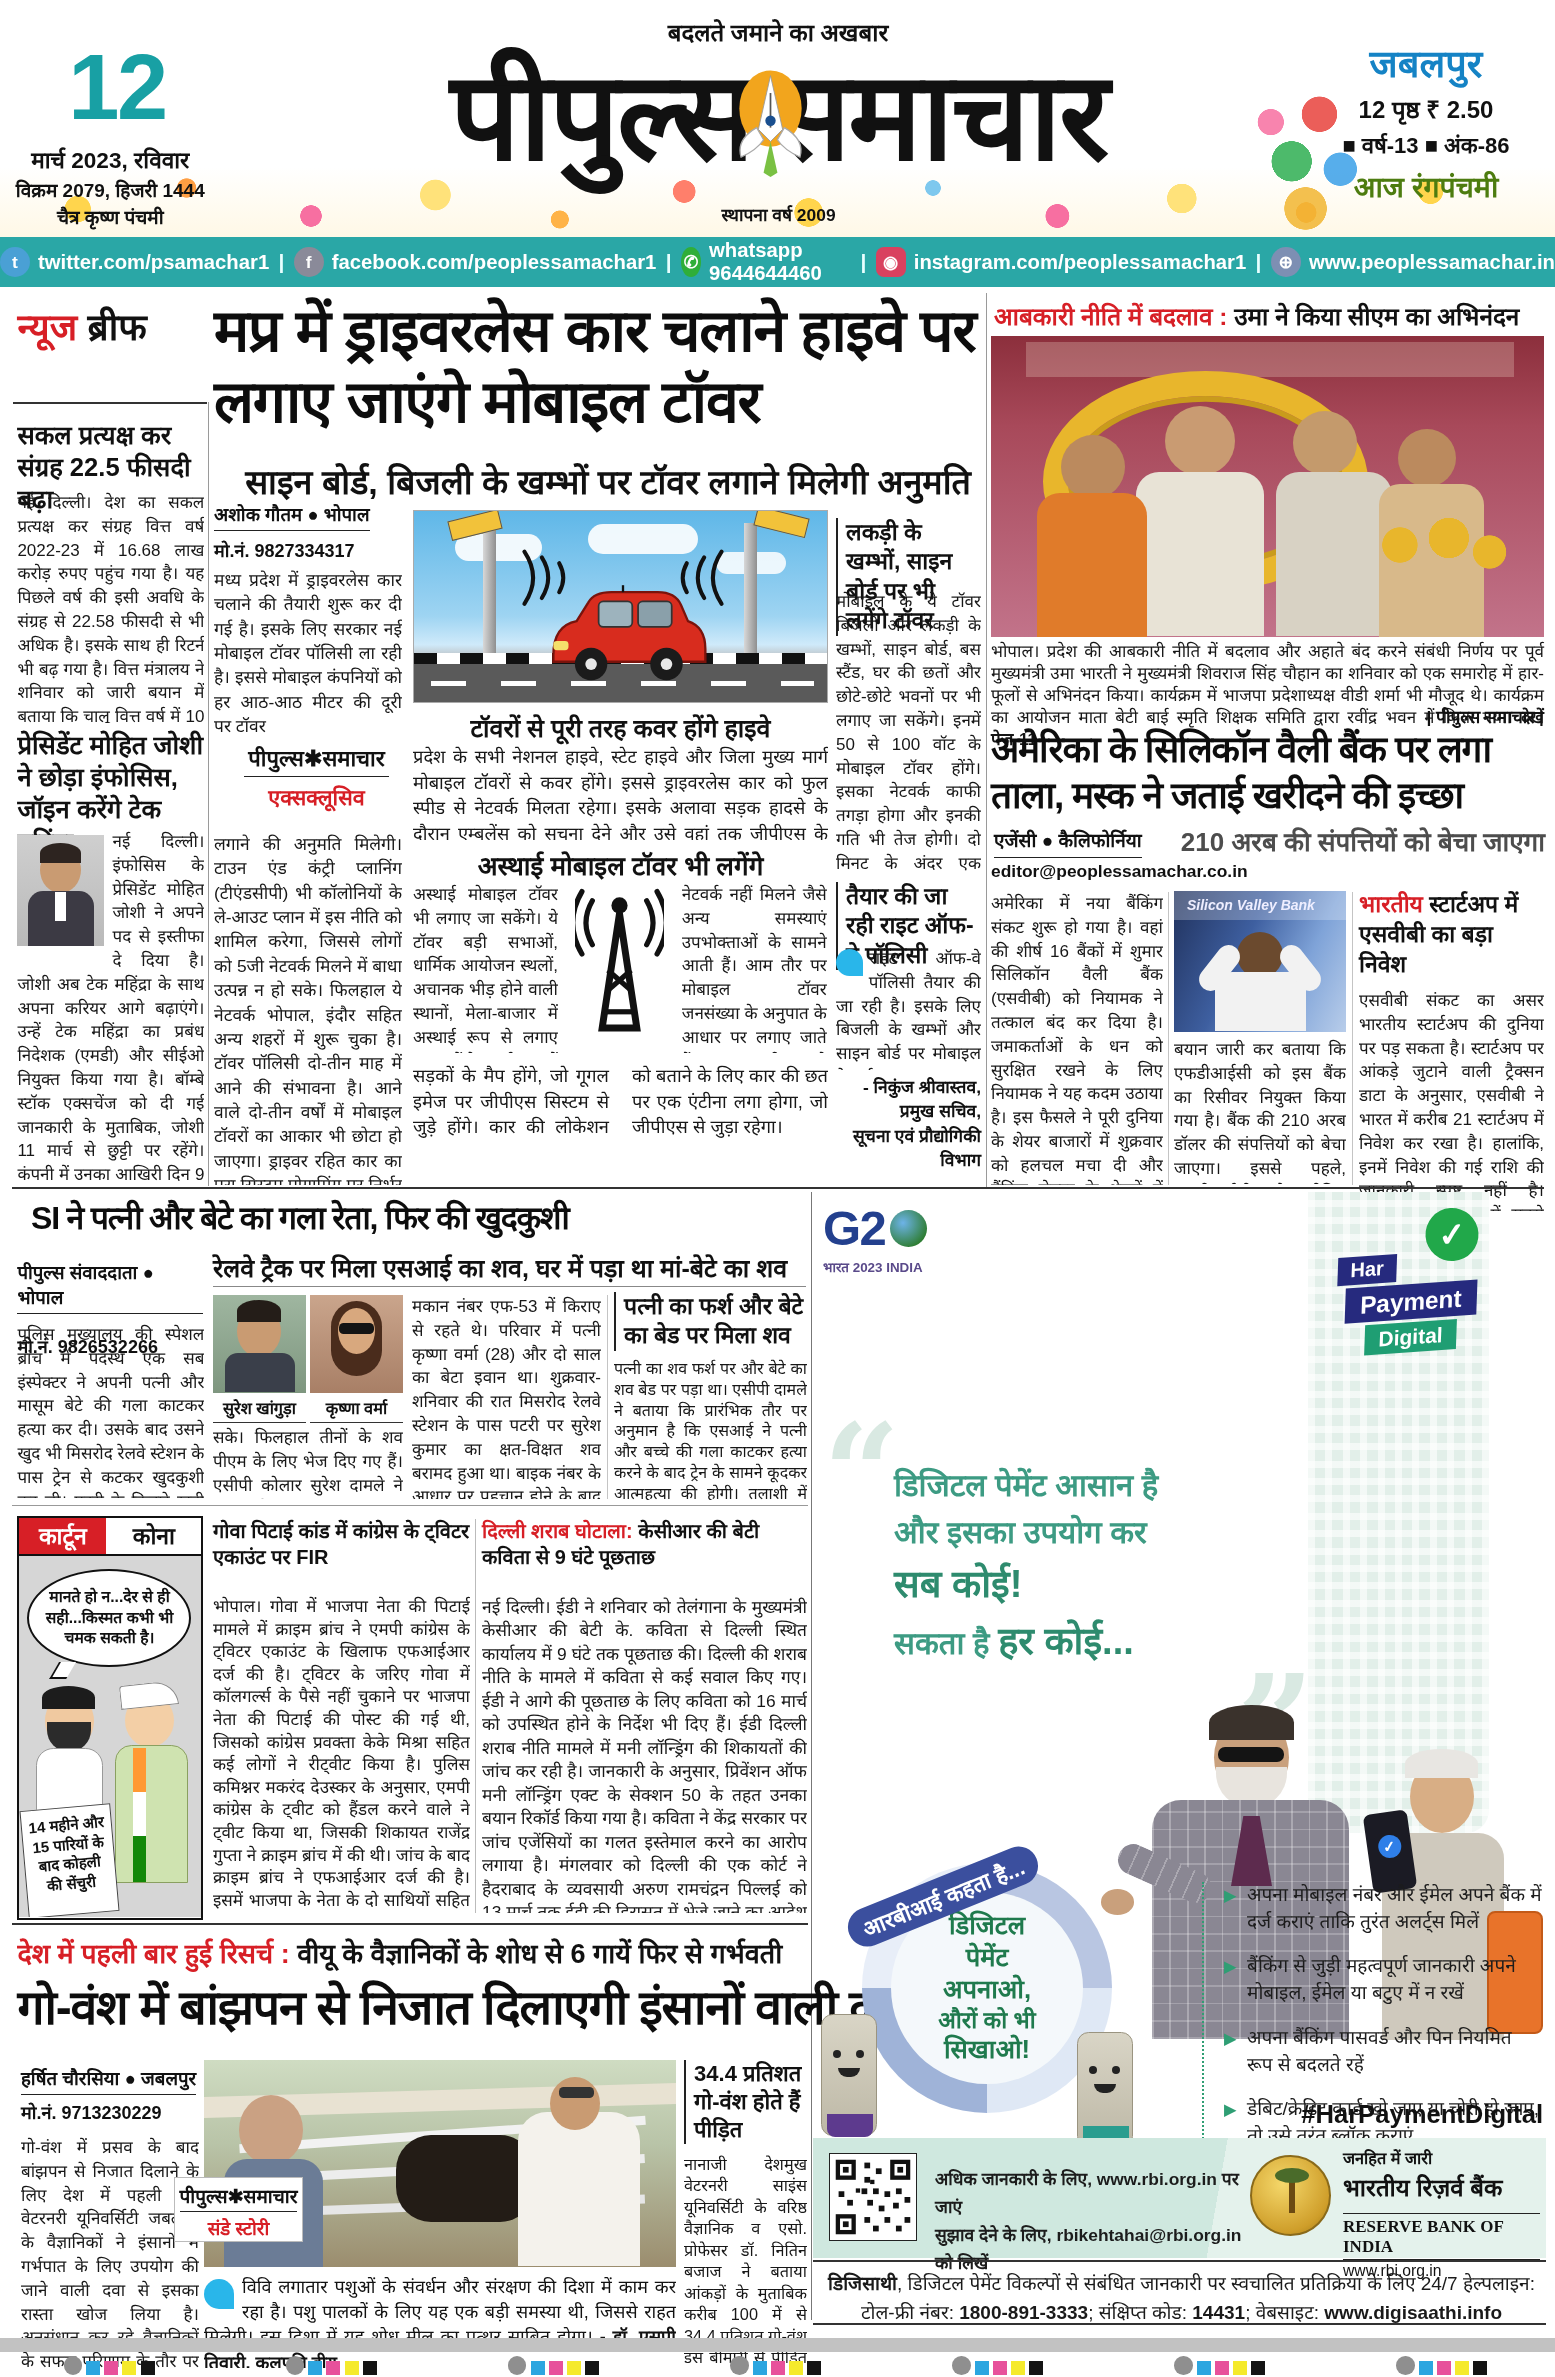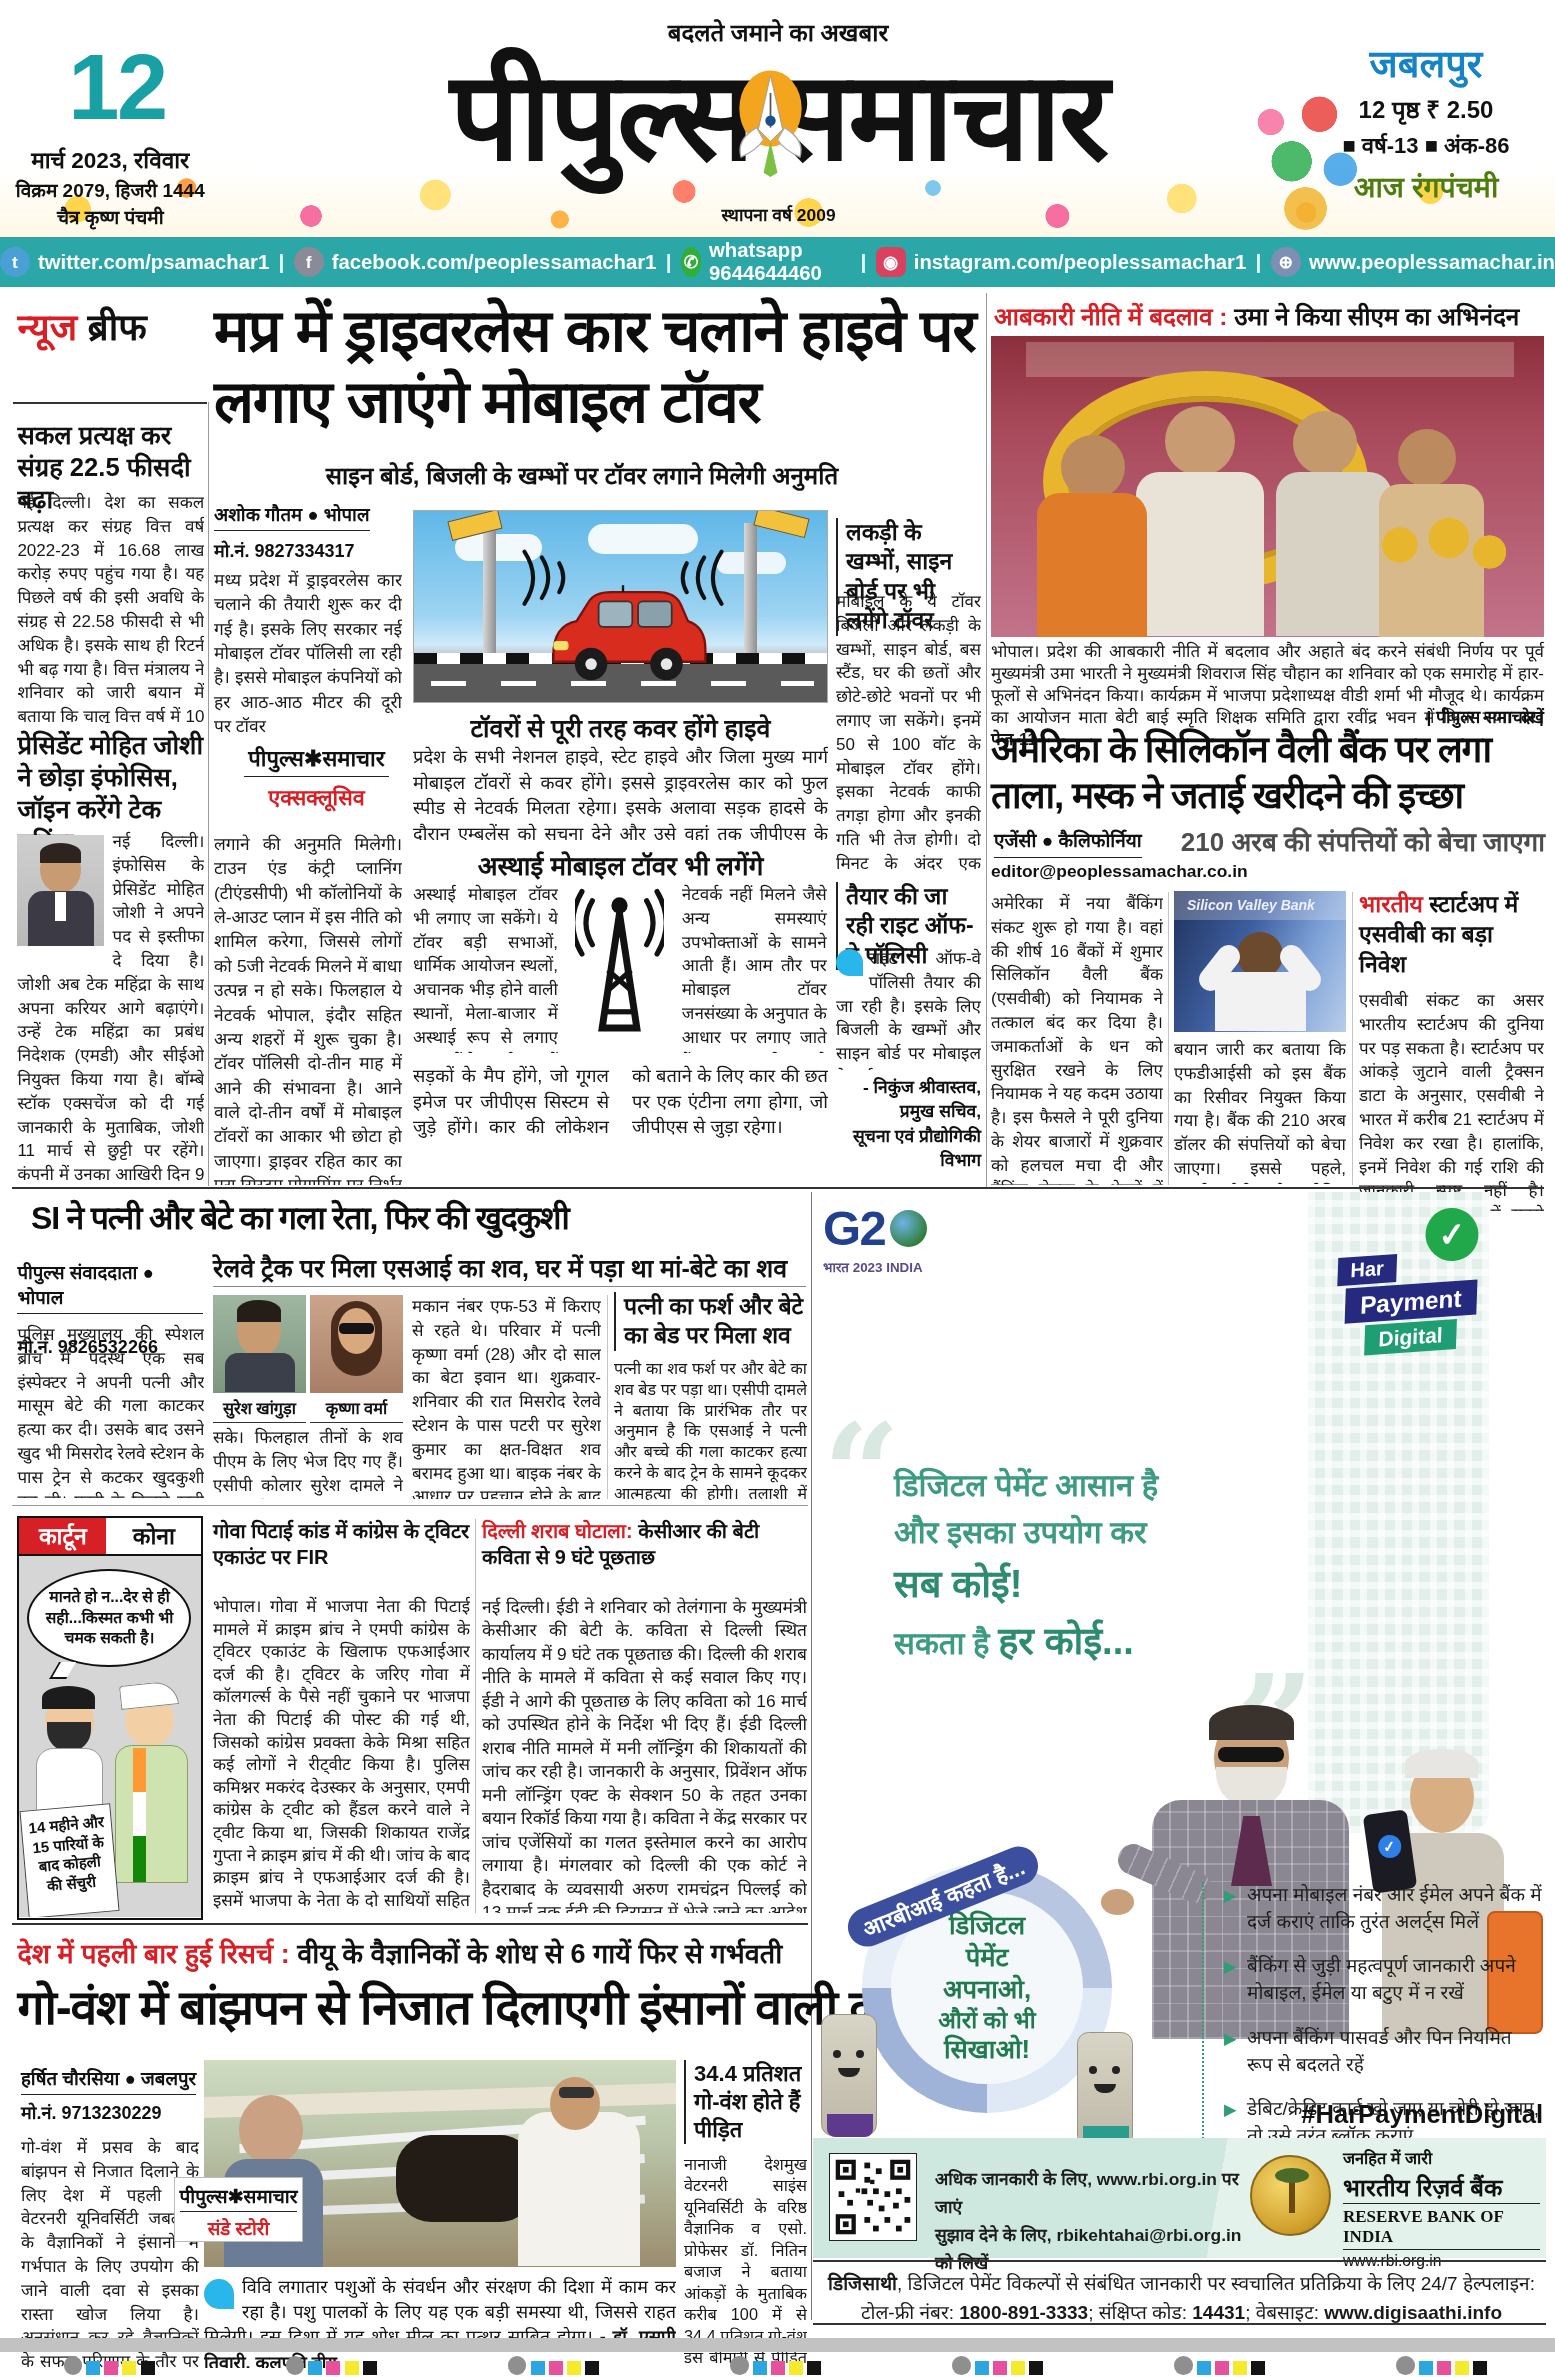--- a/index.html
+++ b/index.html
@@ -129,21 +129,21 @@
         <span style="position:absolute;left:23px;top:8.1px;width:41px;height:20px;border-radius:50% 50% 0 0;background:#2d2420"></span>
         <span style="position:absolute;left:10.5px;top:56px;width:66px;height:56px;border-radius:15px 15px 0 0;background:#3c3a44"></span>
         <span style="position:absolute;left:38px;top:57px;width:10.5px;height:29px;background:#fff"></span>
       </span>
       <span>नई दिल्ली। इंफोसिस के प्रेसिडेंट मोहित जोशी ने अपने पद से इस्तीफा दे दिया है। जोशी अब टेक महिंद्रा के साथ अपना करियर आगे बढ़ाएंगे। उन्हें टेक महिंद्रा का प्रबंध निदेशक (एमडी) और सीईओ नियुक्त किया गया है। बॉम्बे स्टॉक एक्सचेंज को दी गई जानकारी के मुताबिक, जोशी 11 मार्च से छुट्टी पर रहेंगे। कंपनी में उनका आखिरी दिन 9 जून रहेगा। टेक महिंद्रा ने कहा कि सीपी गुरनानी 19 दिसंबर 2023 को सेवानिवृत्त होंगे और उनके बाद मोहित एमडी तथा सीईओ के रूप में पदभार संभालेंगे।</span>
     </div>
   </div>
 
   <div>
     <div class="a hl" style="left:214px;top:296px;width:768px;font-size:59px;line-height:1.21">मप्र में ड्राइवरलेस कार चलाने हाइवे पर लगाए जाएंगे मोबाइल टॉवर</div>
-    <div class="a b c" style="left:198px;top:458px;width:768px;font-size:24px">साइन बोर्ड, बिजली के खम्भों पर टॉवर लगाने मिलेगी अनुमति</div>
+    <div class="a b c" style="left:224px;top:458px;width:768px;font-size:34px">साइन बोर्ड, बिजली के खम्भों पर टॉवर लगाने मिलेगी अनुमति</div>
 
     <div class="a" style="left:214px;top:501px;width:180px">
       <span class="bylname">अशोक गौतम ● भोपाल</span>
       <div class="b" style="font-size:18px;margin-top:7px">मो.नं. 9827334317</div>
     </div>
 
     <div class="a j bd" style="left:214px;top:568px;width:188px;height:168px;font-size:17.4px">मध्य प्रदेश में ड्राइवरलेस कार चलाने की तैयारी शुरू कर दी गई है। इसके लिए सरकार नई मोबाइल टॉवर पॉलिसी ला रही है। इससे मोबाइल कंपनियों को हर आठ-आठ मीटर की दूरी पर टॉवर</div>
     <div class="a c" style="left:244px;top:742px;width:145px">
       <div class="b" style="font-size:22px;border-bottom:1.7px solid #222;padding-bottom:3.5px">पीपुल्स✱समाचार</div>
       <div class="b red" style="font-size:21.5px;margin-top:5.8px">एक्सक्लूसिव</div>
@@ -522,21 +522,21 @@
         <div>अधिक जानकारी के लिए, www.rbi.org.in पर जाएं</div>
         <div>सुझाव देने के लिए, rbikehtahai@rbi.org.in को लिखें</div>
       </div>
       <div style="position:absolute;left:437px;top:17.4px;width:81px;height:81px;border-radius:50%;background:radial-gradient(circle at 40% 35%,#f5d86b,#cf9e2a 70%,#9a7210);border:2.9px solid #8a6a1a">
         <div style="position:absolute;left:37px;top:15px;width:5.8px;height:41px;background:#6b4a12"></div>
         <div style="position:absolute;left:23px;top:10.5px;width:34px;height:15px;border-radius:50%;background:#4a6b2a"></div>
       </div>
       <div style="position:absolute;left:530px;top:9.3px;width:197px">
         <div class="b" style="font-size:16.3px">जनहित में जारी</div>
         <div class="b" style="font-size:24px;margin-top:1.2px">भारतीय रिज़र्व बैंक</div>
-        <div class="b" style="font-size:17px;font-family:'Liberation Serif',serif;border-top:1.7px solid #222;border-bottom:1.7px solid #222;padding:2.3px 0;margin-top:0">RESERVE BANK OF INDIA</div>
+        <div class="b" style="font-size:17px;font-family:'Liberation Serif',serif;border-top:1.7px solid #222;border-bottom:1.7px solid #222;padding:2.3px 0;margin-top:10px">RESERVE BANK OF INDIA</div>
         <div style="font-size:15.7px;margin-top:2.3px">www.rbi.org.in</div>
       </div>
     </div>
     <div class="hr" style="left:813px;top:2260px;width:733px;height:1.7px"></div>
     <div class="a c" style="left:819px;top:2269px;width:725px;font-size:19px;line-height:1.55;color:#1a1a1a">
       <span class="b">डिजिसाथी</span><span>, डिजिटल पेमेंट विकल्पों से संबंधित जानकारी पर स्वचालित प्रतिक्रिया के लिए 24/7 हेल्पलाइन:</span><br>
       <span>टोल-फ्री नंबर: </span><span class="b">1800-891-3333</span><span>; संक्षिप्त कोड: </span><span class="b">14431</span><span>; वेबसाइट: </span><span class="b">www.digisaathi.info</span>
     </div>
     <div class="hr" style="left:813px;top:2323px;width:733px;height:1.7px"></div>
   </div>

